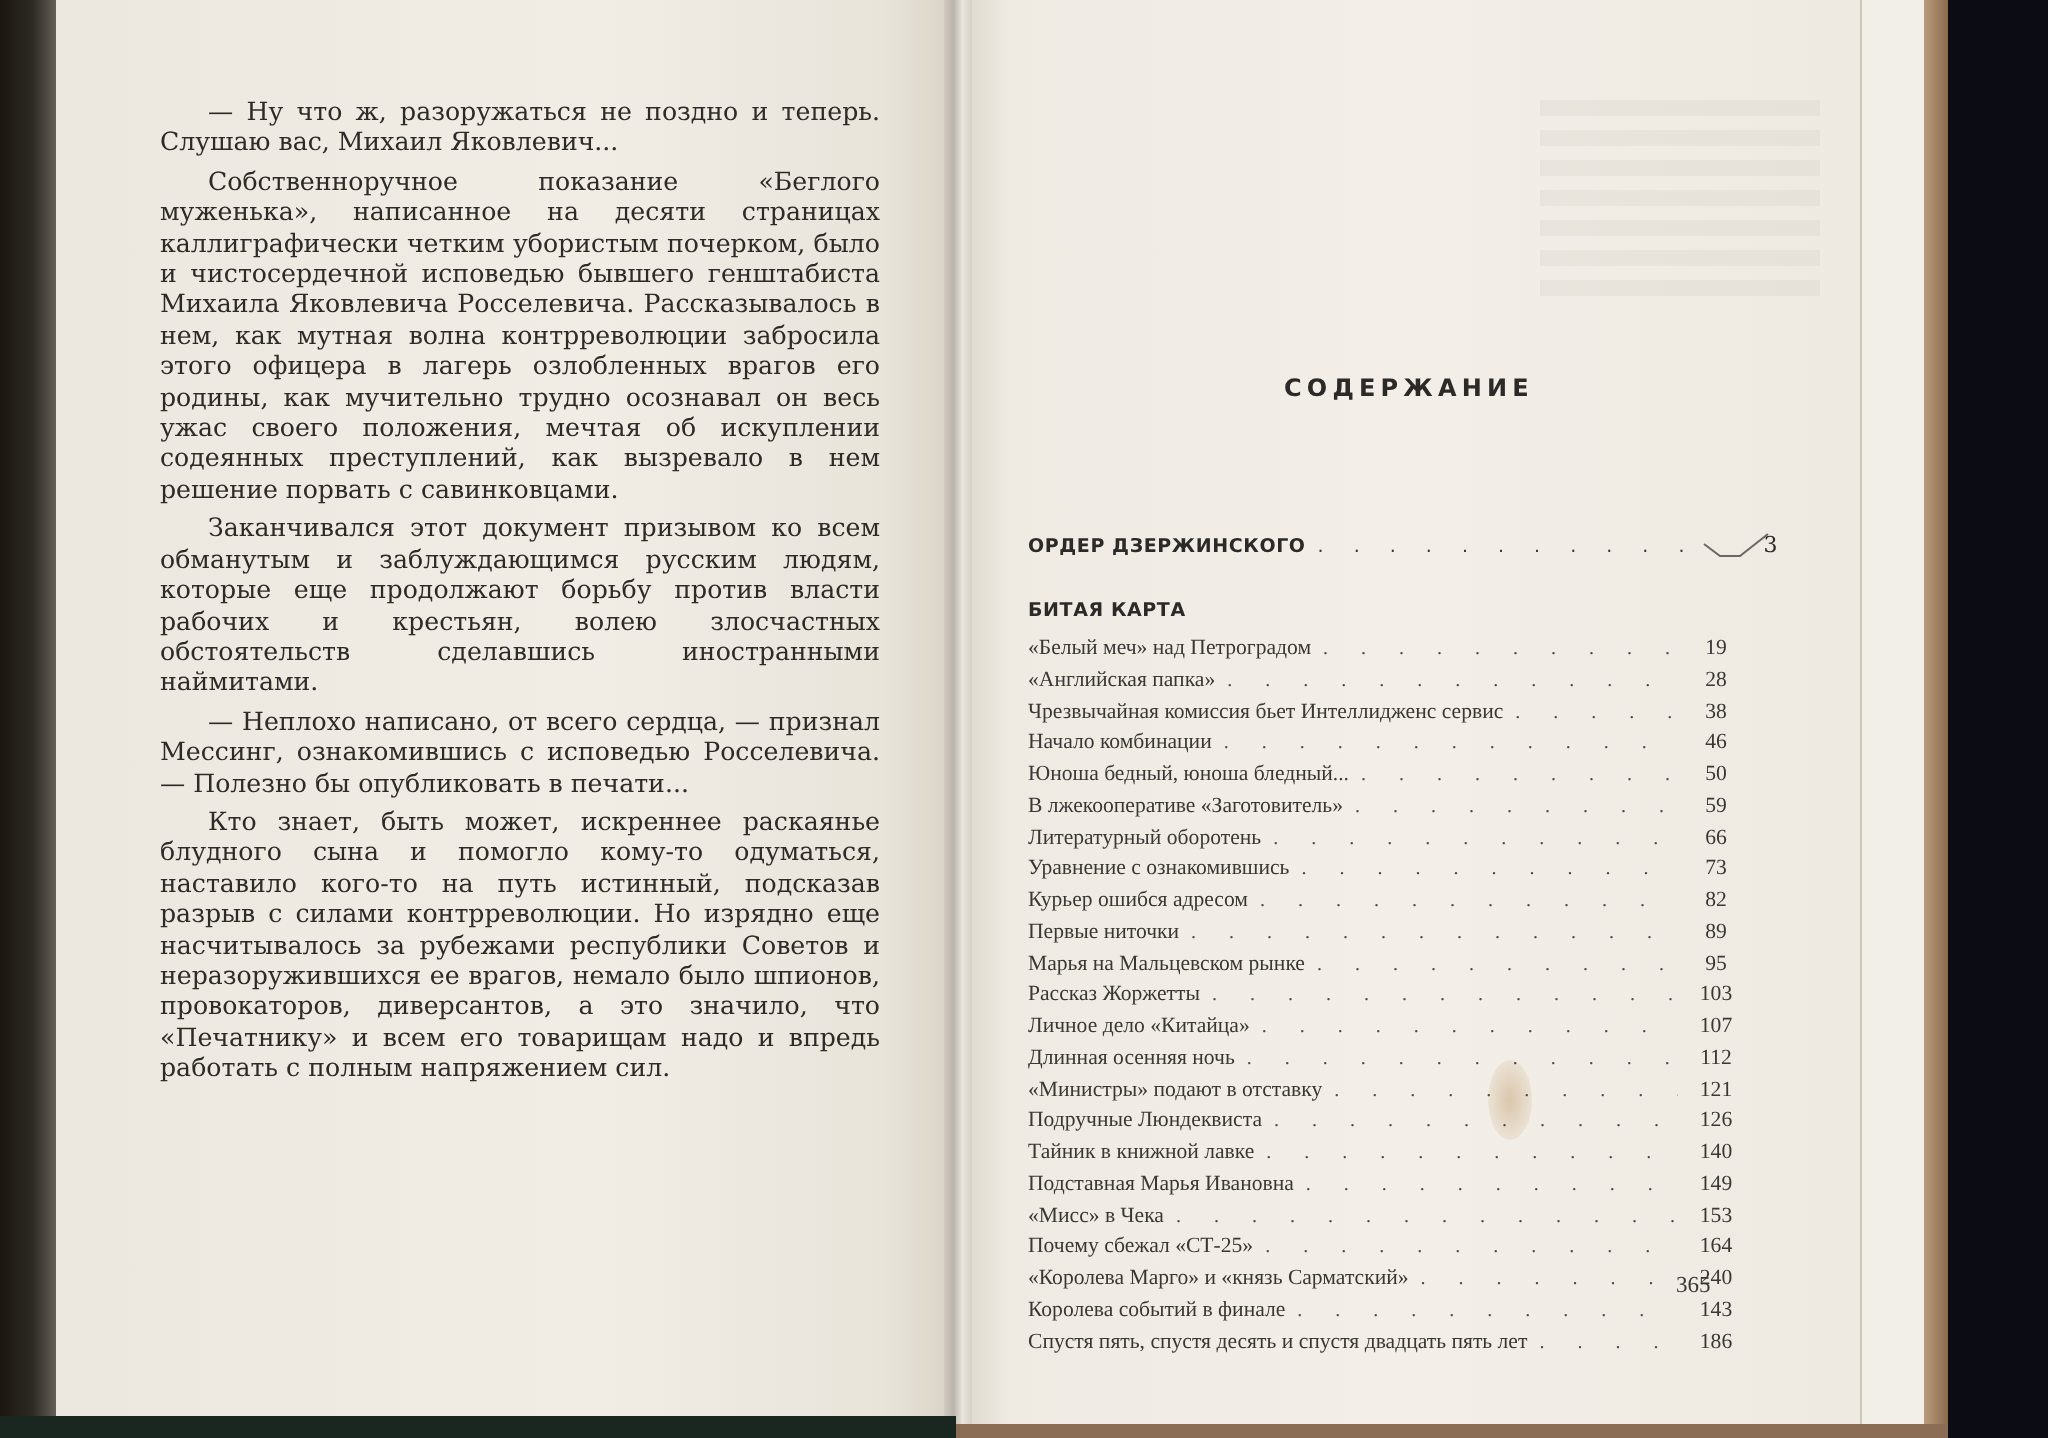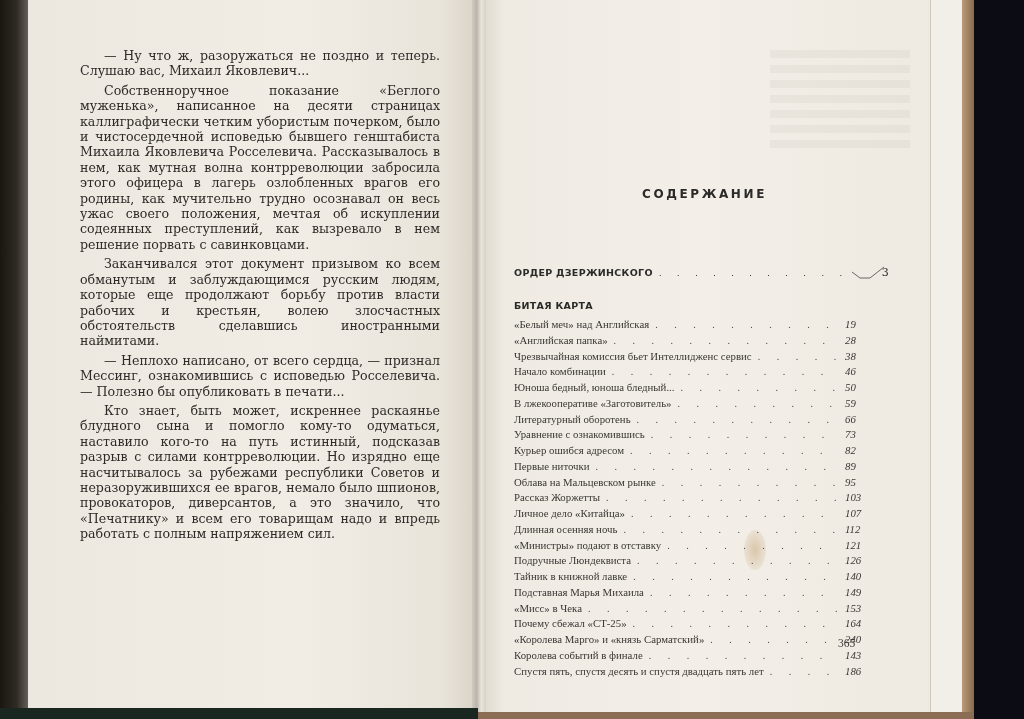--- a/index.html
+++ b/index.html
@@ -66,21 +66,21 @@
   .toc-num { width:28px; text-align:right; font-family:"DejaVu Serif", serif; font-weight:normal; font-size:11px; }
   .toc-list {
     position:absolute; left:514px; top:318px; width:357px;
   }
   .toc-row {
     display:flex; align-items:baseline; height:15.75px;
     font-size:10.8px; color:#3a3734; font-family:"Liberation Serif", serif;
   }
   .toc-row .label { white-space:nowrap; }
   .toc-row .dots { font-size:10px; letter-spacing:7px; color:#4a4744; }
-  .toc-row .num { width:26px; text-align:left;font-style:italic; }
+  .toc-row .num { width:26px; text-align:center; }
   .page-number {
     position:absolute; left:838px; top:637px;
     font-family:"Liberation Serif", serif; font-size:11.5px; color:#3a3734;
   }
   .pencil-mark {
     position:absolute; left:850px; top:264px; width:36px; height:18px;
   }
   .stain {
     position:absolute; left:744px; top:530px; width:22px; height:40px;
     border-radius:50%; background:radial-gradient(ellipse,rgba(190,150,100,0.45),rgba(190,150,100,0));
@@ -118,21 +118,21 @@
   <span class="toc-num">3</span>
 </div>
 <svg class="pencil-mark" viewBox="0 0 36 18">
   <path d="M2 8 L10 14 L20 14 L34 3" stroke="#6b6660" stroke-width="1" fill="none"></path>
 </svg>
 
 <div class="toc-section" style="top:300px;">БИТАЯ КАРТА</div>
 
 <div class="toc-list">
   <div class="toc-row">
-      <span class="label">«Белый меч» над Английская</span>
+      <span class="label">«Белый меч» над Петроградом</span>
       <span class="dots">. . . . . . . . . . . . . . . . . . . . . . . . . . . . . . . . . . . . . .</span>
       <span class="num">19</span>
     </div>
   <div class="toc-row">
       <span class="label">«Английская папка»</span>
       <span class="dots">. . . . . . . . . . . . . . . . . . . . . . . . . . . . . . . . . . . . . .</span>
       <span class="num">28</span>
     </div>
   <div class="toc-row">
       <span class="label">Чрезвычайная комиссия бьет Интеллидженс сервис</span>
@@ -168,21 +168,21 @@
       <span class="label">Курьер ошибся адресом</span>
       <span class="dots">. . . . . . . . . . . . . . . . . . . . . . . . . . . . . . . . . . . . . .</span>
       <span class="num">82</span>
     </div>
   <div class="toc-row">
       <span class="label">Первые ниточки</span>
       <span class="dots">. . . . . . . . . . . . . . . . . . . . . . . . . . . . . . . . . . . . . .</span>
       <span class="num">89</span>
     </div>
   <div class="toc-row">
-      <span class="label">Облава на Мальцевском рынке</span>
+      <span class="label">Марья на Мальцевском рынке</span>
       <span class="dots">. . . . . . . . . . . . . . . . . . . . . . . . . . . . . . . . . . . . . .</span>
       <span class="num">95</span>
     </div>
   <div class="toc-row">
       <span class="label">Рассказ Жоржетты</span>
       <span class="dots">. . . . . . . . . . . . . . . . . . . . . . . . . . . . . . . . . . . . . .</span>
       <span class="num">103</span>
     </div>
   <div class="toc-row">
       <span class="label">Личное дело «Китайца»</span>
@@ -203,21 +203,21 @@
       <span class="label">Подручные Люндеквиста</span>
       <span class="dots">. . . . . . . . . . . . . . . . . . . . . . . . . . . . . . . . . . . . . .</span>
       <span class="num">126</span>
     </div>
   <div class="toc-row">
       <span class="label">Тайник в книжной лавке</span>
       <span class="dots">. . . . . . . . . . . . . . . . . . . . . . . . . . . . . . . . . . . . . .</span>
       <span class="num">140</span>
     </div>
   <div class="toc-row">
-      <span class="label">Подставная Марья Михаила</span>
+      <span class="label">Подставная Марья Ивановна</span>
       <span class="dots">. . . . . . . . . . . . . . . . . . . . . . . . . . . . . . . . . . . . . .</span>
       <span class="num">149</span>
     </div>
   <div class="toc-row">
       <span class="label">«Мисс» в Чека</span>
       <span class="dots">. . . . . . . . . . . . . . . . . . . . . . . . . . . . . . . . . . . . . .</span>
       <span class="num">153</span>
     </div>
   <div class="toc-row">
       <span class="label">Почему сбежал «СТ-25»</span>

